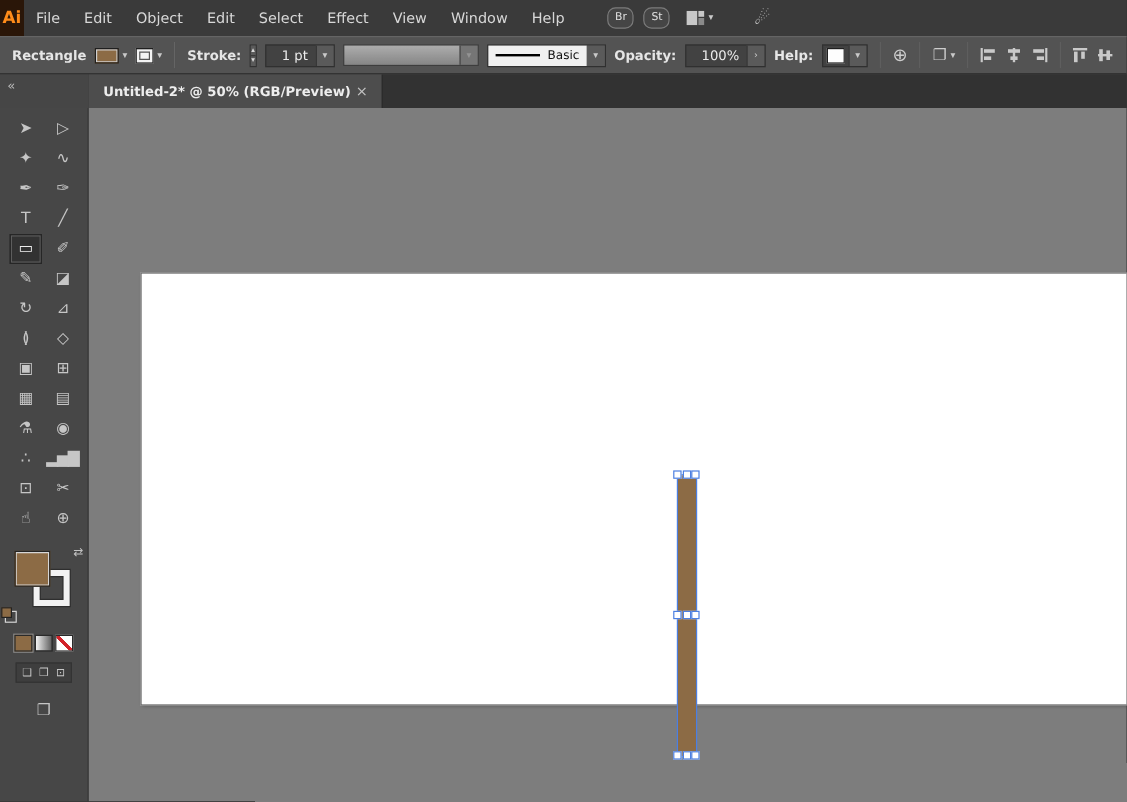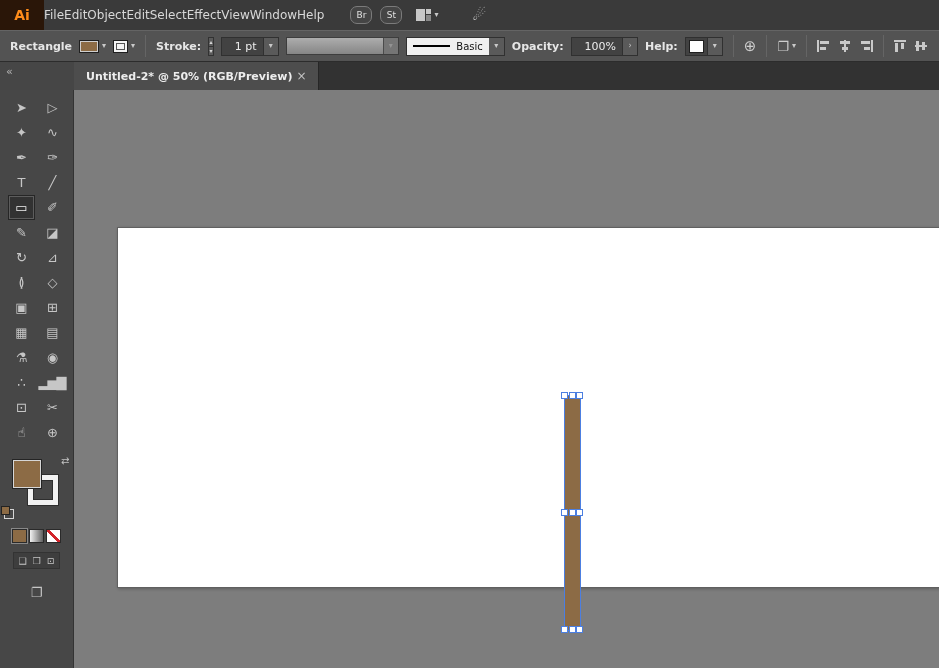--- a/index.html
+++ b/index.html
@@ -3,23 +3,23 @@
 <meta charset="utf-8">
 <style>
   * { margin:0; padding:0; box-sizing:border-box; }
   html,body { background:#2b2b2b; }
   body { font-family:"DejaVu Sans","Liberation Sans",sans-serif; }
   .app { width:939px; height:668px; overflow:hidden; display:flex; flex-direction:column;
          background:#3c3c3c; color:#d6d6d6; font-size:12px; position:relative; }
 
   
   .menubar { height:30px; flex:0 0 30px; background:#3a3a3a; display:flex; align-items:center; }
-  .logo { width:44px; height:30px; background:#2a1608; color:#ff8c1a; font-weight:bold;
+  .logo { width:20px; height:30px; background:#2a1608; color:#ff8c1a; font-weight:bold;
           font-size:14px; display:flex; align-items:center; justify-content:center; }
-  .menu-item { padding:0 0; height:30px; line-height:30px; color:#d8d8d8; font-size:12px; cursor:default; }
+  .menu-item { padding:0 10px; height:30px; line-height:30px; color:#d8d8d8; font-size:12px; cursor:default; }
   .mb-right { display:flex; align-items:center; gap:8px; margin-left:26px; }
   .sq-btn { width:22px; height:18px; border:1px solid #7b7b7b; background:#454545; color:#e0e0e0;
             font-size:9px; display:flex; align-items:center; justify-content:center; border-radius:7px; }
   .ws-group { display:flex; align-items:center; gap:3px; margin-left:6px; }
   .chev { font-size:8px; color:#c9c9c9; line-height:1; }
   .touch-icon { margin-left:26px; font-size:15px; color:#c9c9c9; }
 
   
   .controlbar { height:32px; flex:0 0 32px; background:#535353; border-top:1px solid #646464;
                 border-bottom:1px solid #2c2c2c; display:flex; align-items:center; padding:0 10px;

